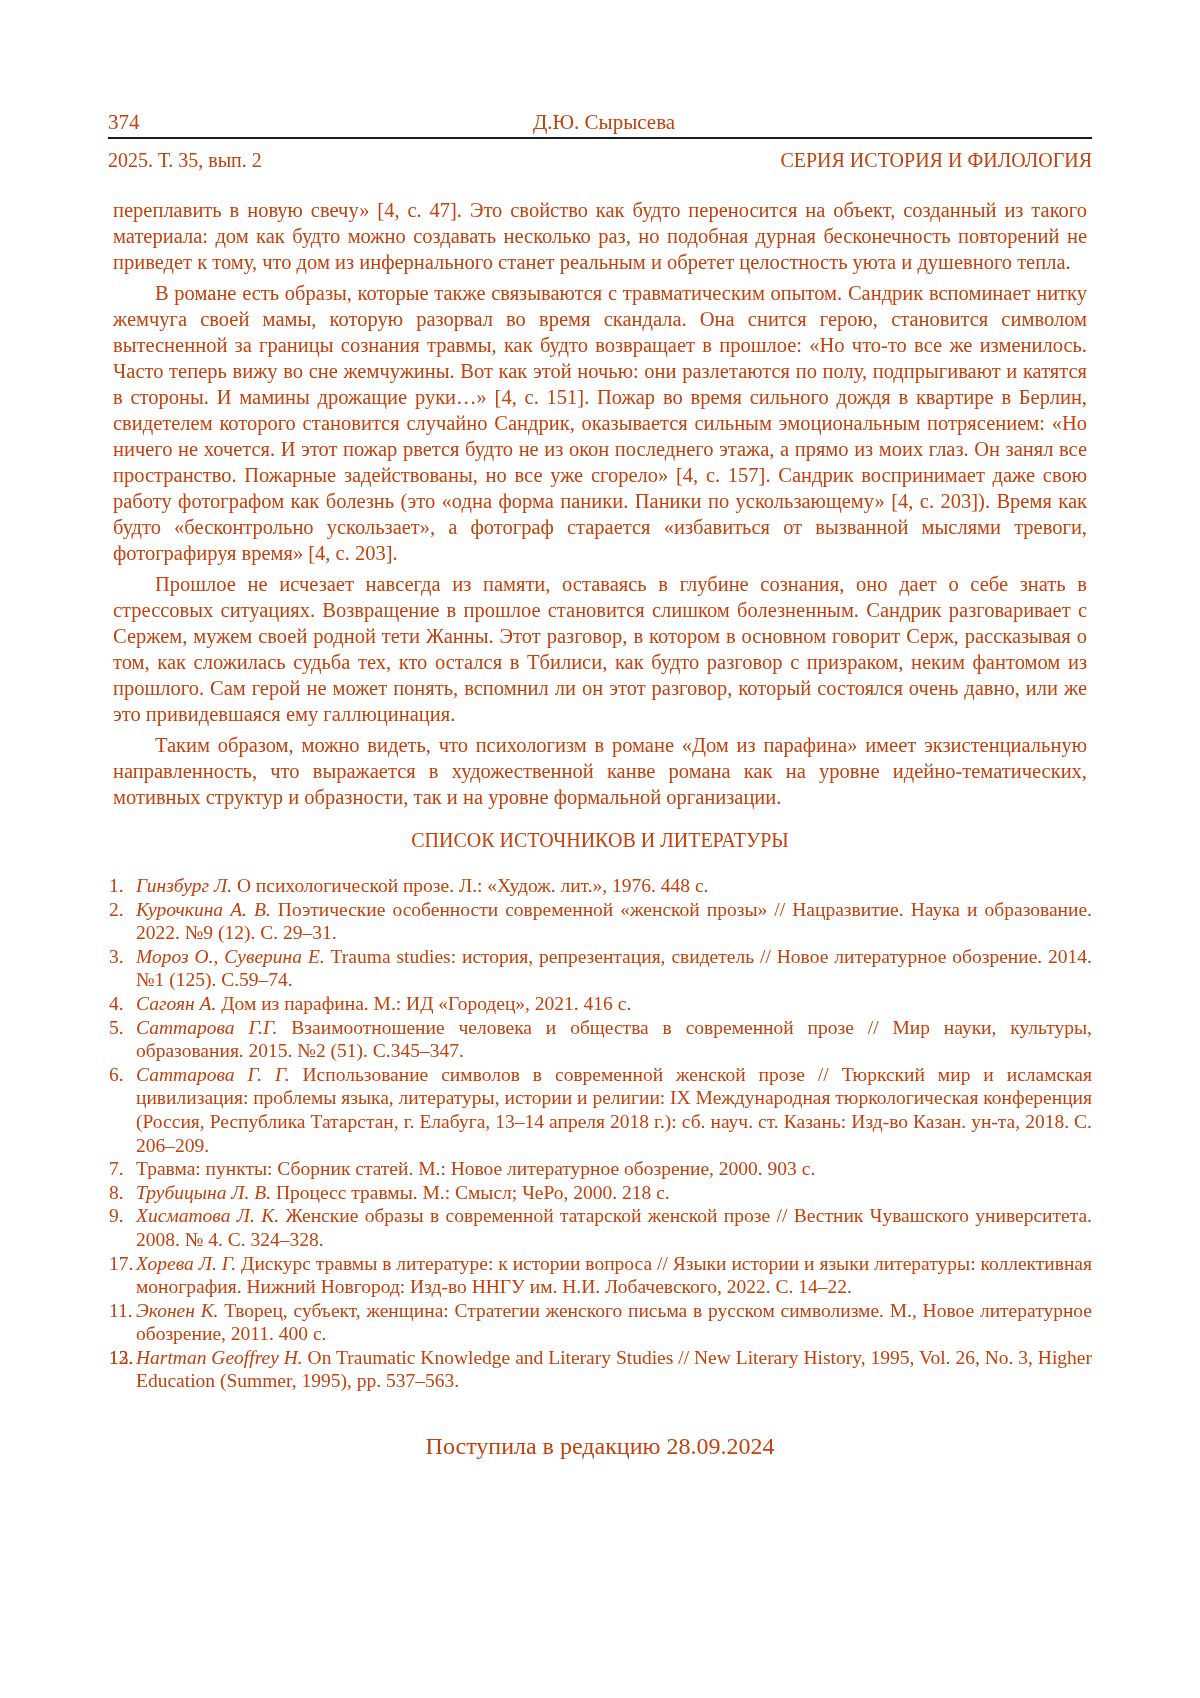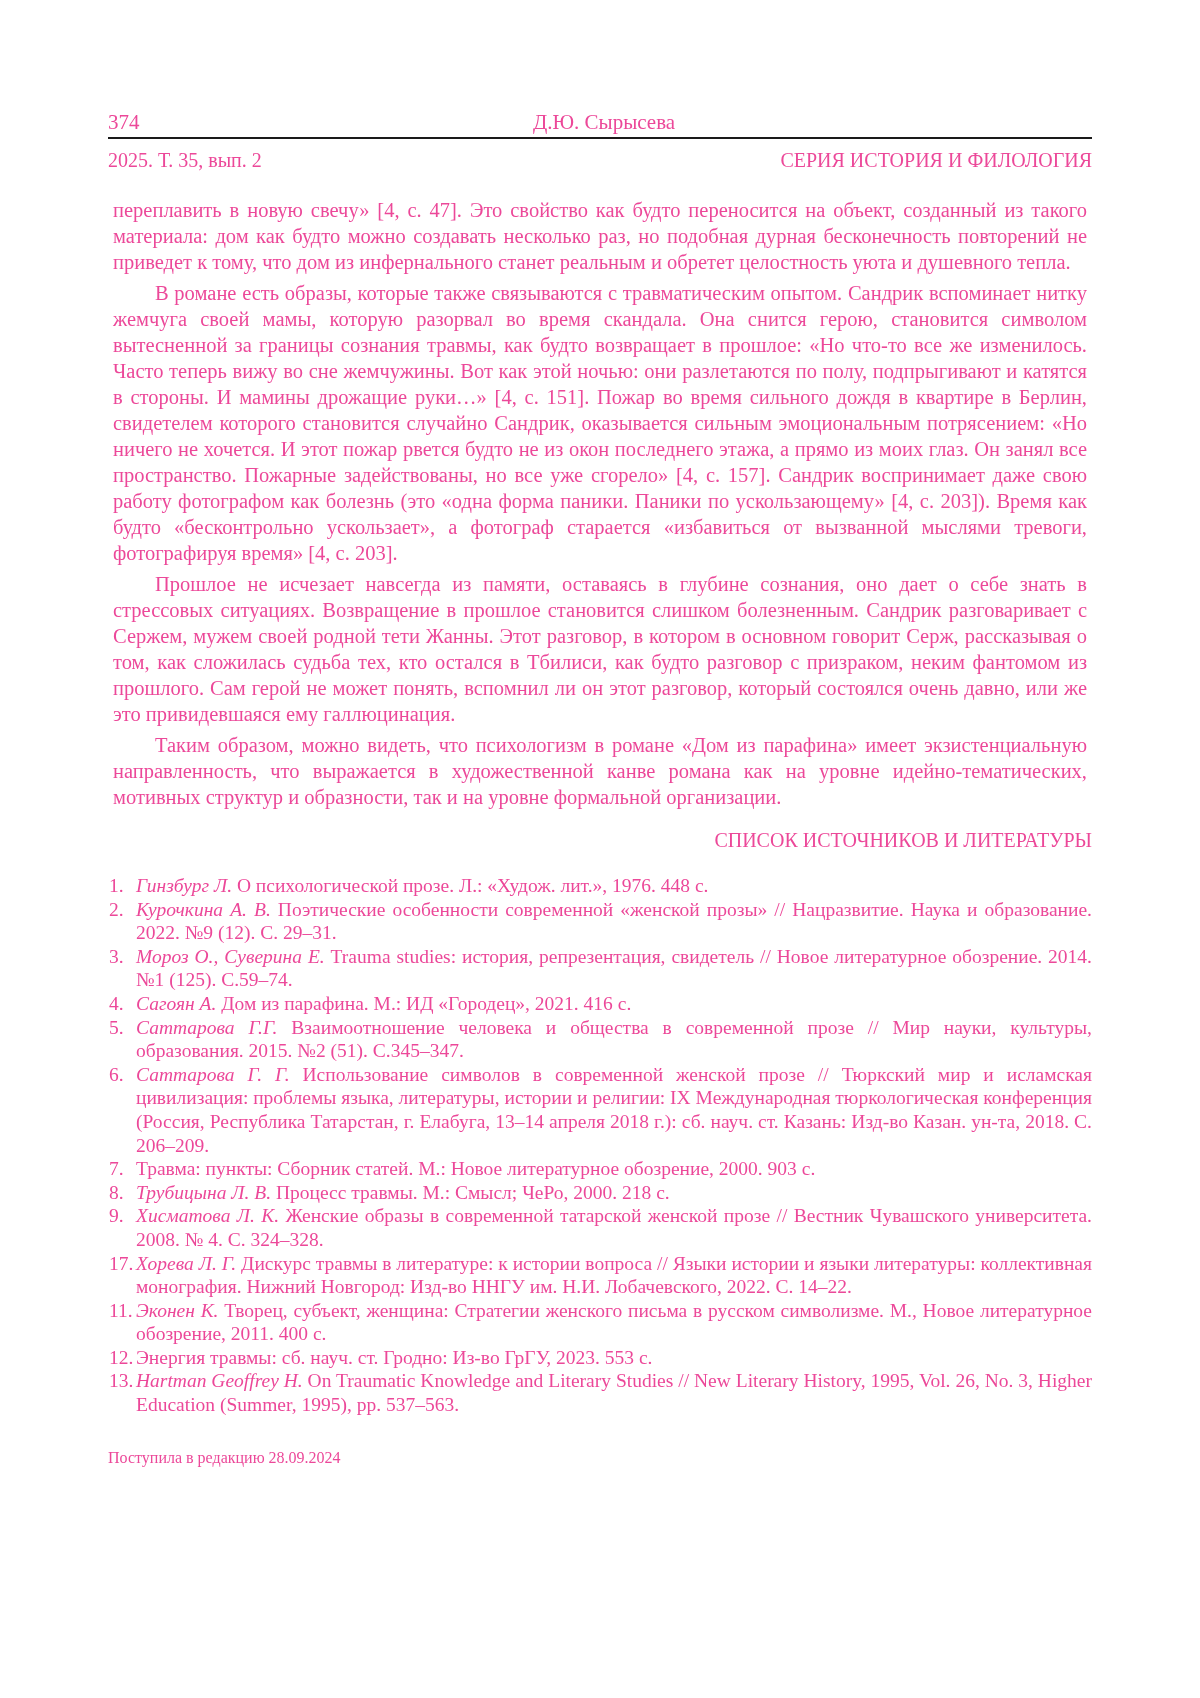--- a/index.html
+++ b/index.html
@@ -5,21 +5,21 @@
   html, body {
     margin: 0;
     padding: 0;
     background: #ffffff;
   }
   .page {
     position: relative;
     width: 1200px;
     height: 1698px;
     background: #ffffff;
-    color: #ec4899;
+    color: #c2410c;
     font-family: "Liberation Serif", "DejaVu Serif", serif;
     overflow: hidden;
   }
   .content {
     position: absolute;
     left: 108px;
     top: 110px;
     width: 984px;
   }
   
@@ -52,21 +52,21 @@
     font-size: 20.5px;
     line-height: 26px;
     text-align: justify;
   }
   .body-text p { margin: 5px; text-indent: 42px; }
   .body-text p.no-indent { text-indent: 0; }
   
   .refs-heading {
     margin-top: 18px;
     margin-bottom: 21px;
-    text-align: right;
+    text-align: center;
     font-size: 20px;
     line-height: 25px;
     font-weight: normal;
   }
   ol.refs {
     list-style: none;
     margin: 0;
     padding: 0;
     font-size: 19.5px;
     line-height: 23.6px;
@@ -74,23 +74,23 @@
   }
   ol.refs li {
     position: relative;
     padding-left: 28px;
     margin: 0;
   }
   .ref-num { position: absolute; left: 1px; top: 0; }
   .ref-author { font-style: italic; }
   
   .received {
-    margin-top: 28px;
-    text-align: left;
-    font-size: 16px;
+    margin-top: 40px;
+    text-align: center;
+    font-size: 24px;
     line-height: 26px;
   }
 </style>
 </head>
 <body>
 
 <div class="page">
   <div class="content">
 
     <div class="head-row1">
@@ -152,21 +152,21 @@
       <li>
         <span class="ref-num">17.</span>
         <span class="ref-author">Хорева Л. Г.</span><span class="ref-text"> Дискурс травмы в литературе: к истории вопроса // Языки истории и языки литературы: коллективная монография. Нижний Новгород: Изд-во ННГУ им. Н.И. Лобачевского, 2022. С. 14–22.</span>
       </li>
       <li>
         <span class="ref-num">11.</span>
         <span class="ref-author">Эконен К.</span><span class="ref-text"> Творец, субъект, женщина: Стратегии женского письма в русском символизме. М., Новое литературное обозрение, 2011. 400 с.</span>
       </li>
       <li>
         <span class="ref-num">12.</span>
-        <span class="ref-author"></span><span class="ref-text">Энергия травмы: сб. науч. ст. Гродно: Из-во ГрГУ, 2023. 553 с.</span>
+        <span class="ref-author"></span>
       </li>
       <li>
         <span class="ref-num">13.</span>
         <span class="ref-author">Hartman Geoffrey H.</span><span class="ref-text"> On Traumatic Knowledge and Literary Studies // New Literary History, 1995, Vol. 26, No. 3, Higher Education (Summer, 1995), pp. 537–563.</span>
       </li>
     </ol>
 
     <div class="received">Поступила в редакцию 28.09.2024</div>
 
   </div>

